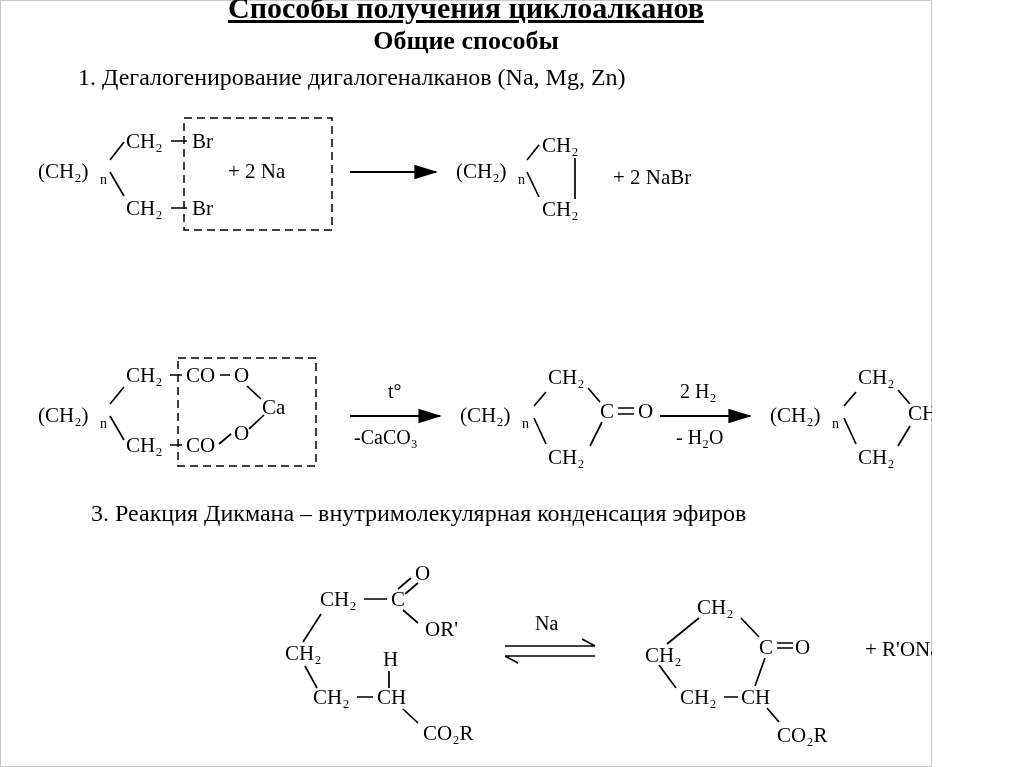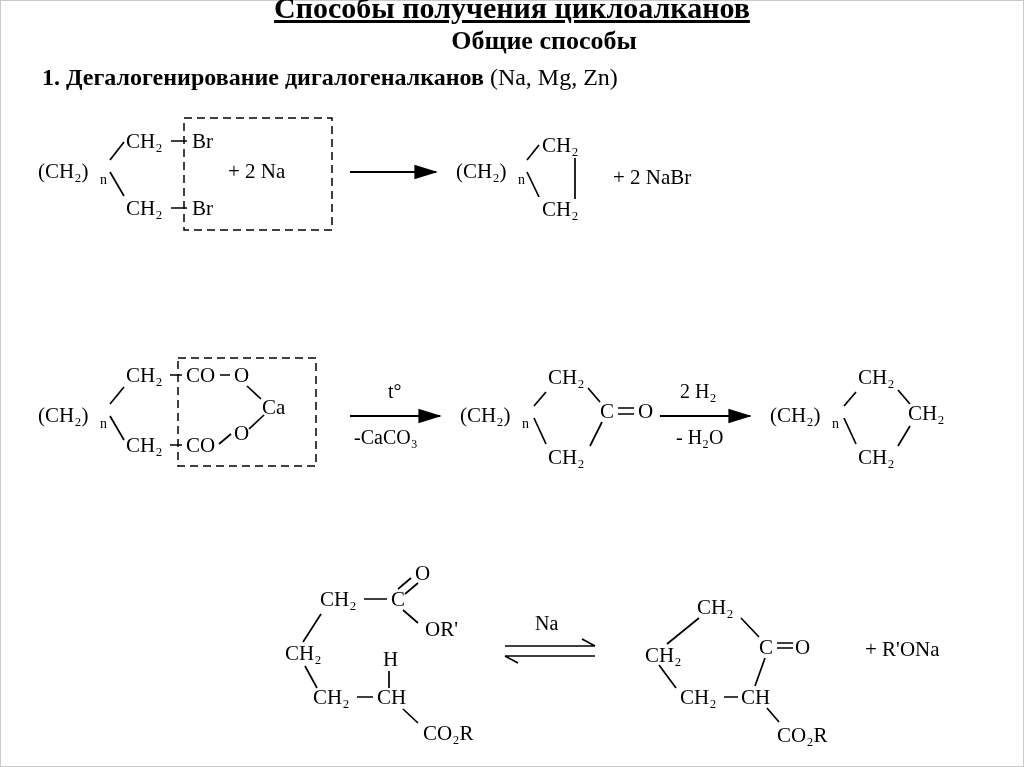--- a/index.html
+++ b/index.html
@@ -1,34 +1,34 @@
 <!DOCTYPE html>
 <html><head>
 <meta charset="utf-8">
 <style>
   html,body{margin:0;padding:0;background:#ffffff;}
   .slide{
-    position:relative;width:1024px;height:767px;background:#fff;overflow:hidden;
+    position:relative;width:932px;height:767px;background:#fff;overflow:hidden;
     font-family:"Liberation Serif","DejaVu Serif",serif;color:#000;
     box-shadow:0 0 0 1px #c9c9c9 inset;
   }
   .title{
     position:absolute;top:-9px;left:0;width:100%;text-align:center;
     font-size:30px;font-weight:700;text-decoration:underline;white-space:nowrap;
   }
   .subtitle{
     position:absolute;top:26px;left:0;width:100%;text-align:center;
-    font-size:26px;font-weight:700;white-space:nowrap;padding-left:32px;
+    font-size:26px;font-weight:700;white-space:nowrap;
   }
   .h{position:absolute;font-size:24px;white-space:nowrap;}
   .h1{left:42px;top:64px;}
   .h2{left:40px;top:240px;line-height:31px;}
   .h3a{left:55px;top:500px;}
   .h3b{left:40px;top:531px;}
-  .b{font-weight:700;}
+  .b{font-weight:400;margin-left:36px;}
   svg{position:absolute;overflow:visible;}
   svg text{font-family:"Liberation Serif","DejaVu Serif",serif;font-size:21px;fill:#000;}
   svg text.sub{font-size:14px;}
   svg text.rx{font-size:20px;}
   .bond{stroke:#000;stroke-width:1.7;fill:none;}
   .dashbox{stroke:#000;stroke-width:1.5;fill:none;stroke-dasharray:8 5;}
   .arrowline{stroke:#000;stroke-width:1.8;}
   .ahead{fill:#000;}
 </style>
 </head>
@@ -111,20 +111,21 @@
     <g>
       <text x="742" y="70">(CH₂)</text>
       <text class="sub" x="804" y="76">n</text>
       <text x="830" y="32">CH₂</text>
       <text x="830" y="112">CH₂</text>
       <text x="880" y="68">CH₂</text>
       <path class="bond" d="M816,54 L828,40 M816,66 L828,92 M870,38 L882,52 M882,74 L870,94"></path>
     </g>
   </svg>
 
+  <div class="h h3a"><span class="b">3. Реакция Дикмана</span><span> – внутримолекулярная конденсация эфиров</span></div>
 
   <svg style="left:265px;top:552px" width="745" height="215" viewBox="0 0 745 215">
     <g>
       <text x="150" y="28">O</text>
       <text x="55" y="54">CH₂</text>
       <text x="126" y="54">C</text>
       <text x="160" y="84">OR'</text>
       <text x="20" y="108">CH₂</text>
       <text x="48" y="152">CH₂</text>
       <text x="112" y="152">CH</text>

